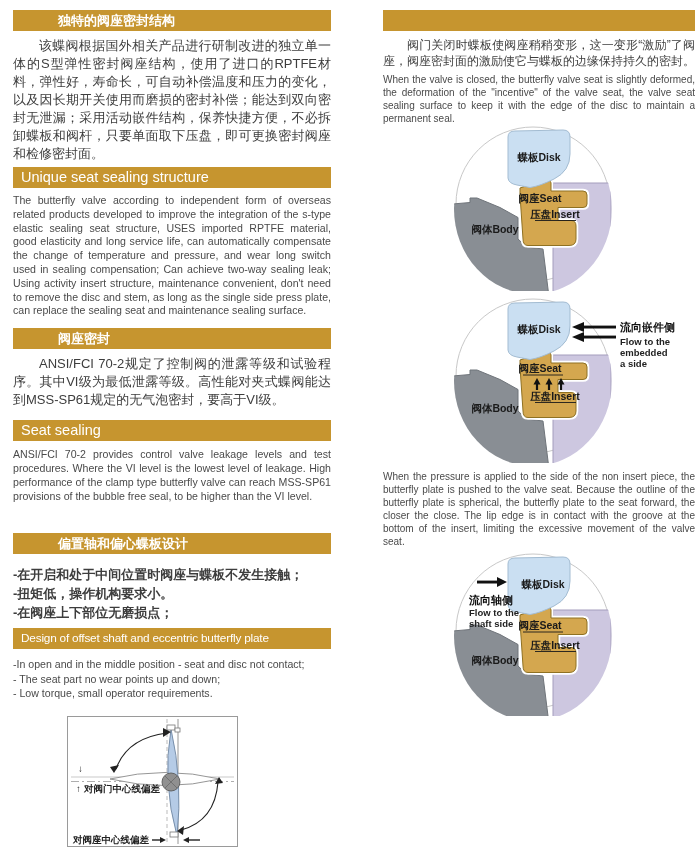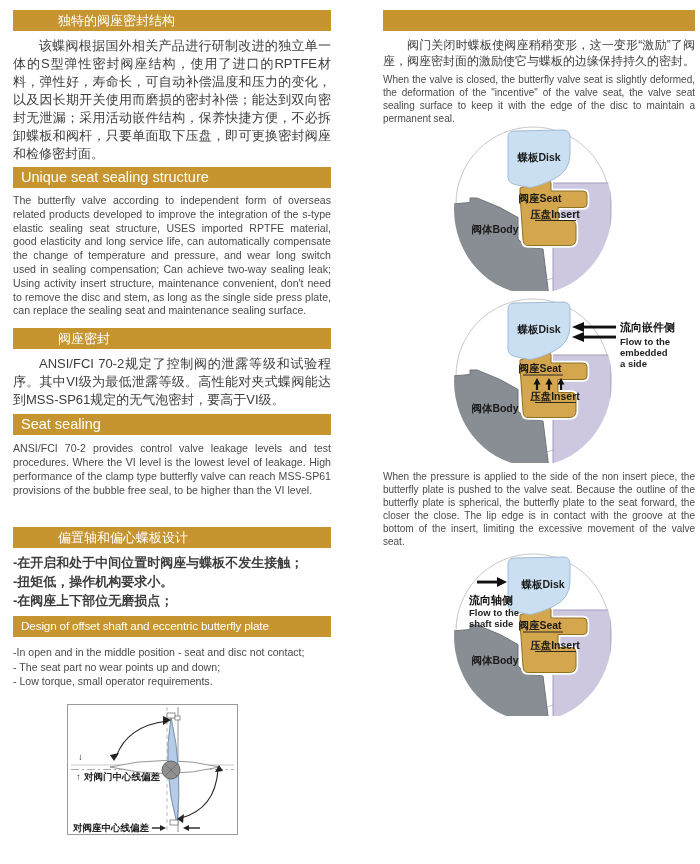--- a/index.html
+++ b/index.html
@@ -7,32 +7,32 @@
   }
   *{margin:0;padding:0;box-sizing:border-box;}
   html,body{width:700px;height:864px;}
   body{position:relative;background:#fff;overflow:hidden;
        font-family:"Liberation Sans","DejaVu Sans",sans-serif;}
   .col{position:absolute;top:10px;}
   .col-left{left:13px;width:318px;}
   .col-right{left:383px;width:312px;}
   .bar{background:var(--accent);color:#fff;height:21px;line-height:21px;padding:0 8px;
        overflow:hidden;white-space:nowrap;}
-  .bar-zh{font-size:13px;font-weight:normal;padding-left:45px;}
+  .bar-zh{font-size:13px;font-weight:bold;padding-left:45px;}
   .bar-en{font-size:14.5px;}
   .bar-en-small{font-size:11.8px;letter-spacing:-0.2px;}
   .zh-p{font-size:13px;line-height:18px;color:#3d3d3d;font-weight:400;text-align:justify;}
   .zh-ind{text-indent:2em;}
   .en-p{font-size:10.6px;line-height:13.8px;color:#4a4a4a;text-align:justify;}
   .col-right .zh-p{font-size:12px;line-height:16px;}
   .col-right .en-p{font-size:10px;line-height:13px;}
   .zh-li{font-size:13px;line-height:19px;color:#3d3d3d;font-weight:600;}
   .en-li{font-size:10.6px;line-height:14.5px;color:#4a4a4a;}
   .mt2{margin-top:2px;}.mt3{margin-top:3px;}.mt4{margin-top:4px;}.mt6{margin-top:6px;}
-  .mt7{margin-top:7px;}.mt8{margin-top:8px;}.mt10{margin-top:10px;}.mt11{margin-top:5px;}
+  .mt7{margin-top:7px;}.mt8{margin-top:8px;}.mt10{margin-top:10px;}.mt11{margin-top:11px;}
   .mt15{margin-top:15px;}.mt30{margin-top:30px;}
   svg text{font-family:"Liberation Sans","DejaVu Sans",sans-serif;}
   .v-label{font-size:10.5px;font-weight:bold;fill:#1a1a1a;}
   .v-flow-zh{font-size:11px;font-weight:bold;fill:#111;}
   .v-flow-en{font-size:9.5px;font-weight:600;fill:#222;}
   .d-label{font-size:9.5px;font-weight:600;fill:#222;}
 </style>
 </head>
 <body>
 

